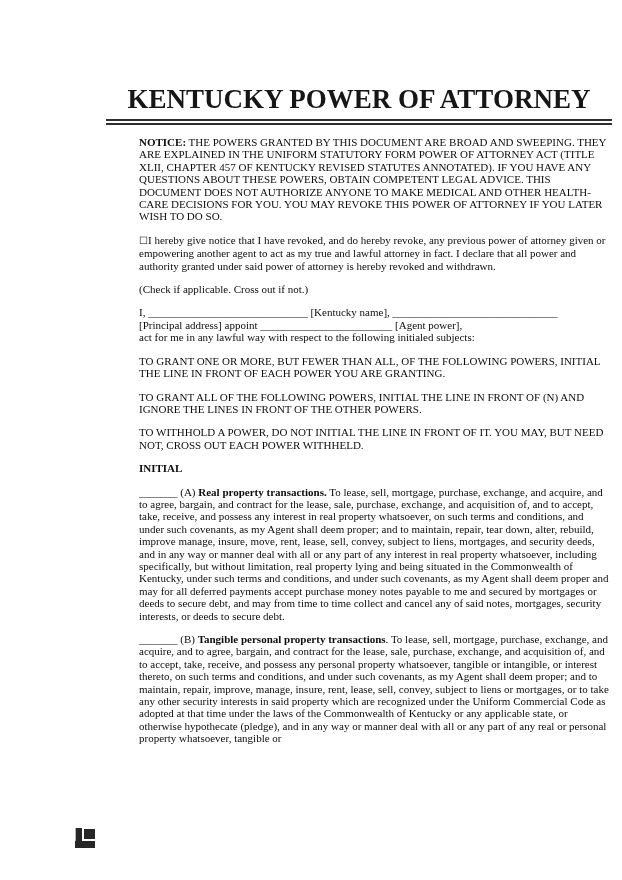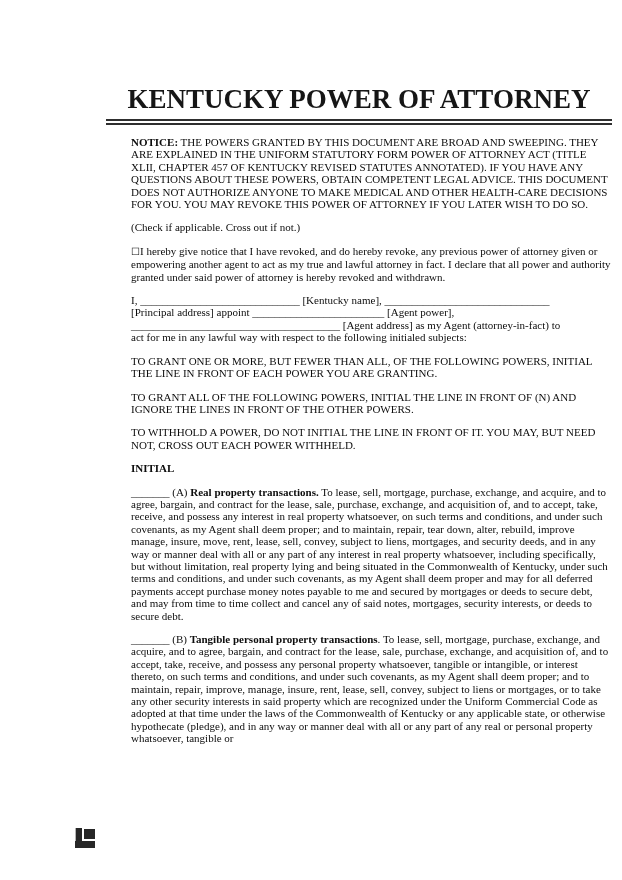--- a/index.html
+++ b/index.html
@@ -23,21 +23,21 @@
     white-space: nowrap;
     color: #161616;
   }
   .rule {
     margin-top: 5px;
     height: 2px;
     border-top: 2px solid #2e2e2e;
     border-bottom: 2px solid #2e2e2e;
   }
   .content { margin: 11px 59px 0 75px; width: 488px; }
-  .content p { margin: 0 0 11px 8px; }
+  .content p { margin: 0 0 11px 16px; }
   b { font-weight: 700; }
   .fill-line { white-space: nowrap; }
   .checkbox {
     font-size: 10px;
     display: inline;
   }
   .initial-heading { font-weight: 700; }
   .logo { position: absolute; left: 75px; top: 828px; width: 20px; height: 20px; }
   .logo .bar-v { position: absolute; left: 0; top: 0; width: 7px; height: 20px; background: #272727; border-left: 1px solid #b5b5b5; box-sizing: border-box; }
   .logo .bar-h { position: absolute; left: 0; bottom: 0; width: 20px; height: 7px; background: #272727; }
@@ -50,28 +50,27 @@
 
   <div class="header">
     <div class="title">KENTUCKY POWER OF ATTORNEY</div>
     <div class="rule"></div>
   </div>
 
   <div class="content">
 
     <p><b>NOTICE:</b><span> THE POWERS GRANTED BY THIS DOCUMENT ARE BROAD AND SWEEPING. THEY ARE EXPLAINED IN THE UNIFORM STATUTORY FORM POWER OF ATTORNEY ACT (TITLE XLII, CHAPTER 457 OF KENTUCKY REVISED STATUTES ANNOTATED). IF YOU HAVE ANY QUESTIONS ABOUT THESE POWERS, OBTAIN COMPETENT LEGAL ADVICE. THIS DOCUMENT DOES NOT AUTHORIZE ANYONE TO MAKE MEDICAL AND OTHER HEALTH-CARE DECISIONS FOR YOU. YOU MAY REVOKE THIS POWER OF ATTORNEY IF YOU LATER WISH TO DO SO.</span></p>
 
+    <p><span class="checkbox">☐</span><span>I hereby give notice that I have revoked, and do hereby revoke, any previous power of attorney given or empowering another agent to act as my true and lawful attorney in fact. I declare that all power and authority granted under said power of attorney is hereby revoked and withdrawn.</span></p>
+
     <p>(Check if applicable. Cross out if not.)</p>
-
-    <p><span class="checkbox">☐</span><span>I hereby give notice that I have revoked, and do hereby revoke, any previous power of attorney given or empowering another agent to act as my true and lawful attorney in fact. I declare that all power and authority granted under said power of attorney is hereby revoked and withdrawn.</span></p>
 
     <p>
       <span class="fill-line" style="display:block">I, _____________________________ [Kentucky name], ______________________________</span>
       <span class="fill-line" style="display:block">[Principal address] appoint ________________________ [Agent power],</span>
-      <span class="fill-line" style="display:block">______________________________________ [Agent address] as my Agent (attorney-in-fact) to</span>
       <span style="display:block">act for me in any lawful way with respect to the following initialed subjects:</span>
     </p>
 
     <p>TO GRANT ONE OR MORE, BUT FEWER THAN ALL, OF THE FOLLOWING POWERS, INITIAL THE LINE IN FRONT OF EACH POWER YOU ARE GRANTING.</p>
 
     <p>TO GRANT ALL OF THE FOLLOWING POWERS, INITIAL THE LINE IN FRONT OF (N) AND IGNORE THE LINES IN FRONT OF THE OTHER POWERS.</p>
 
     <p>TO WITHHOLD A POWER, DO NOT INITIAL THE LINE IN FRONT OF IT. YOU MAY, BUT NEED NOT, CROSS OUT EACH POWER WITHHELD.</p>
 
 

